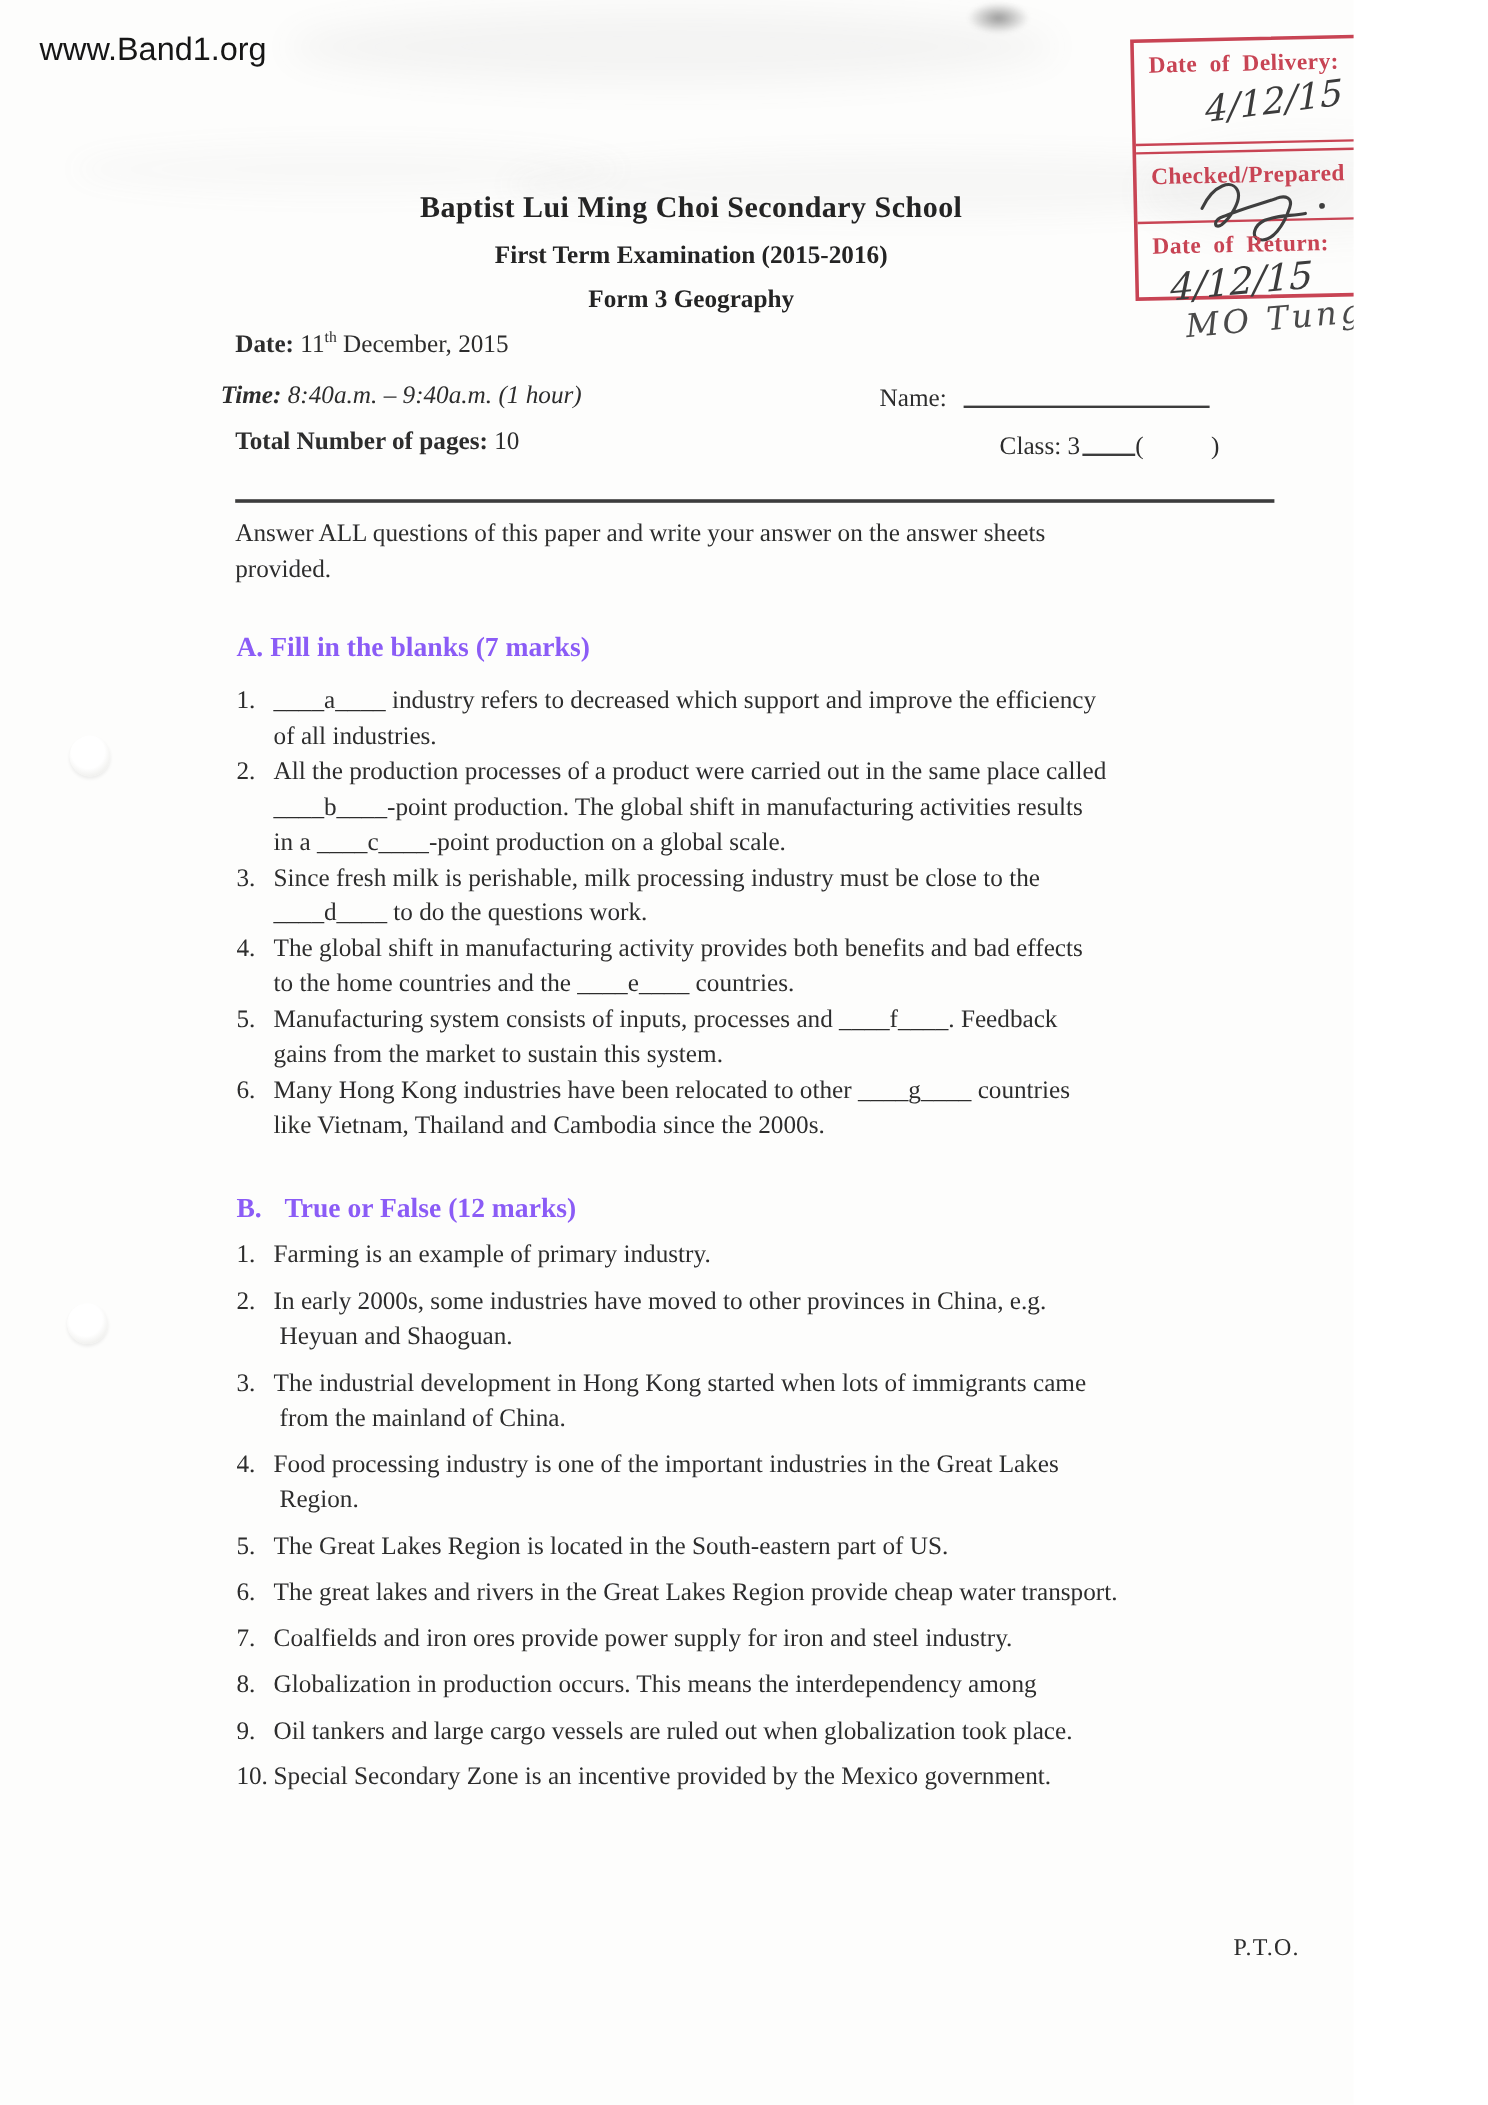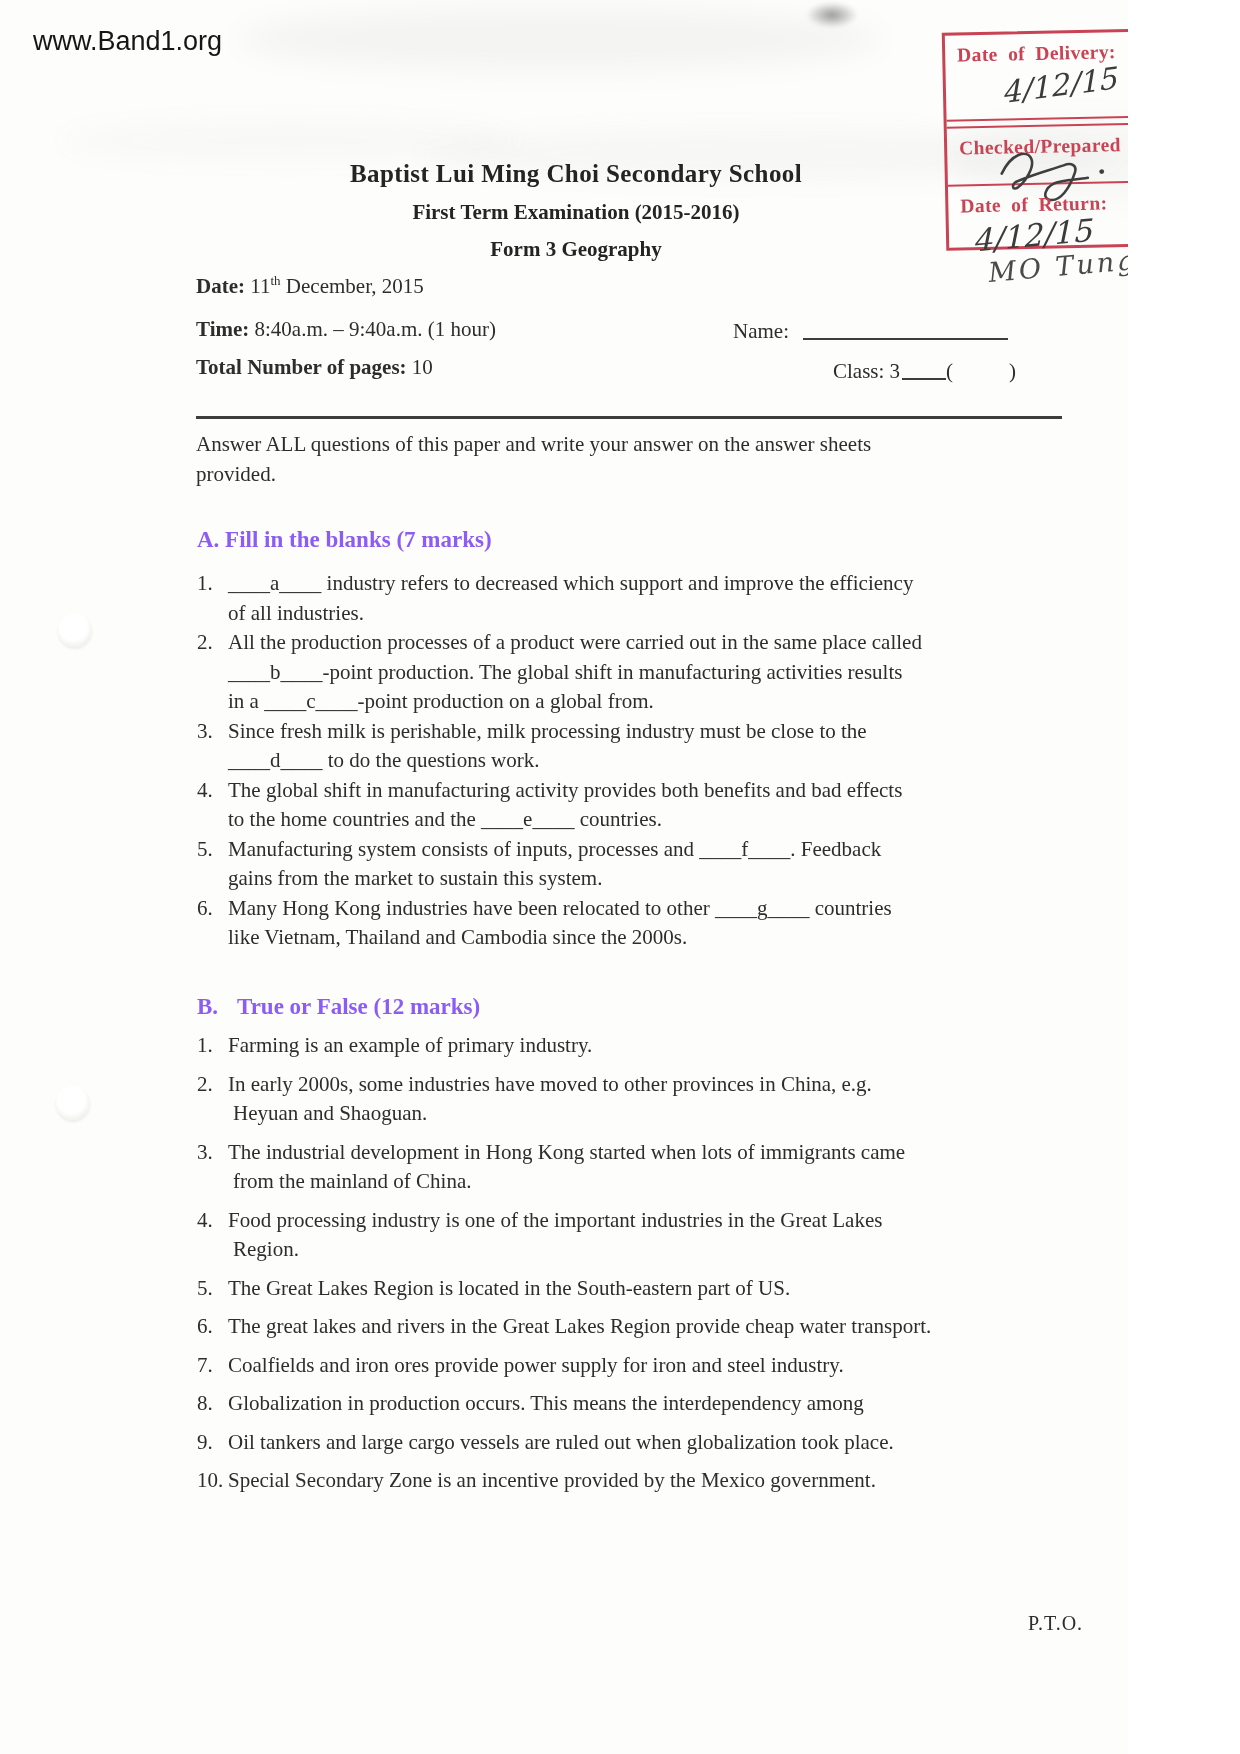--- a/index.html
+++ b/index.html
@@ -40,21 +40,21 @@
     letter-spacing:3px;transform:rotate(-5deg);}
   .note-scribble{position:absolute;left:1142px;top:250px;overflow:visible;}
   
   .title-block{position:absolute;left:196px;top:160px;width:760px;text-align:center;color:#242424;}
   .school{font-size:25px;font-weight:bold;letter-spacing:.4px;}
   .exam{font-size:21px;font-weight:bold;margin-top:12px;}
   .subject{font-size:21px;font-weight:bold;margin-top:12px;}
   
   .inforow{position:absolute;font-size:21px;white-space:nowrap;}
   .r-date{left:196px;top:273px;}
-  .r-time{left:196px;top:317px;}
+  .r-time{left:184px;top:317px;font-style:italic;}
   .r-pages{left:196px;top:355px;}
   .r-name{left:733px;top:319px;}
   .r-class{left:833px;top:359px;}
   .lbl{font-weight:bold;}
   sup{font-size:13px;}
   .uline{display:inline-block;border-bottom:2px solid #3d3d3d;transform:translateY(2px);}
   .u-name{width:205px;margin-left:14px;}
   .u-class{width:44px;margin-left:2px;}
   .paren-gap{display:inline-block;width:56px;}
   .rule{position:absolute;left:196px;top:416px;width:866px;height:3px;background:#3d3d3d;}
@@ -159,21 +159,21 @@
           <div class="q-line">of all industries.</div>
         </div>
       </div>
 
       <div class="q-item">
         <div class="q-num">2.</div>
         <div class="q-text">
 
         <div class="q-line">All the production processes of a product were carried out in the same place called</div>
           <div class="q-line">____b____-point production. The global shift in manufacturing activities results</div>
-          <div class="q-line">in a ____c____-point production on a global from.</div>
+          <div class="q-line">in a ____c____-point production on a global scale.</div>
         </div>
       </div>
 
       <div class="q-item">
         <div class="q-num">3.</div>
         <div class="q-text">
 
         <div class="q-line">Since fresh milk is perishable, milk processing industry must be close to the</div>
           <div class="q-line">____d____ to do the questions work.</div>
         </div>

